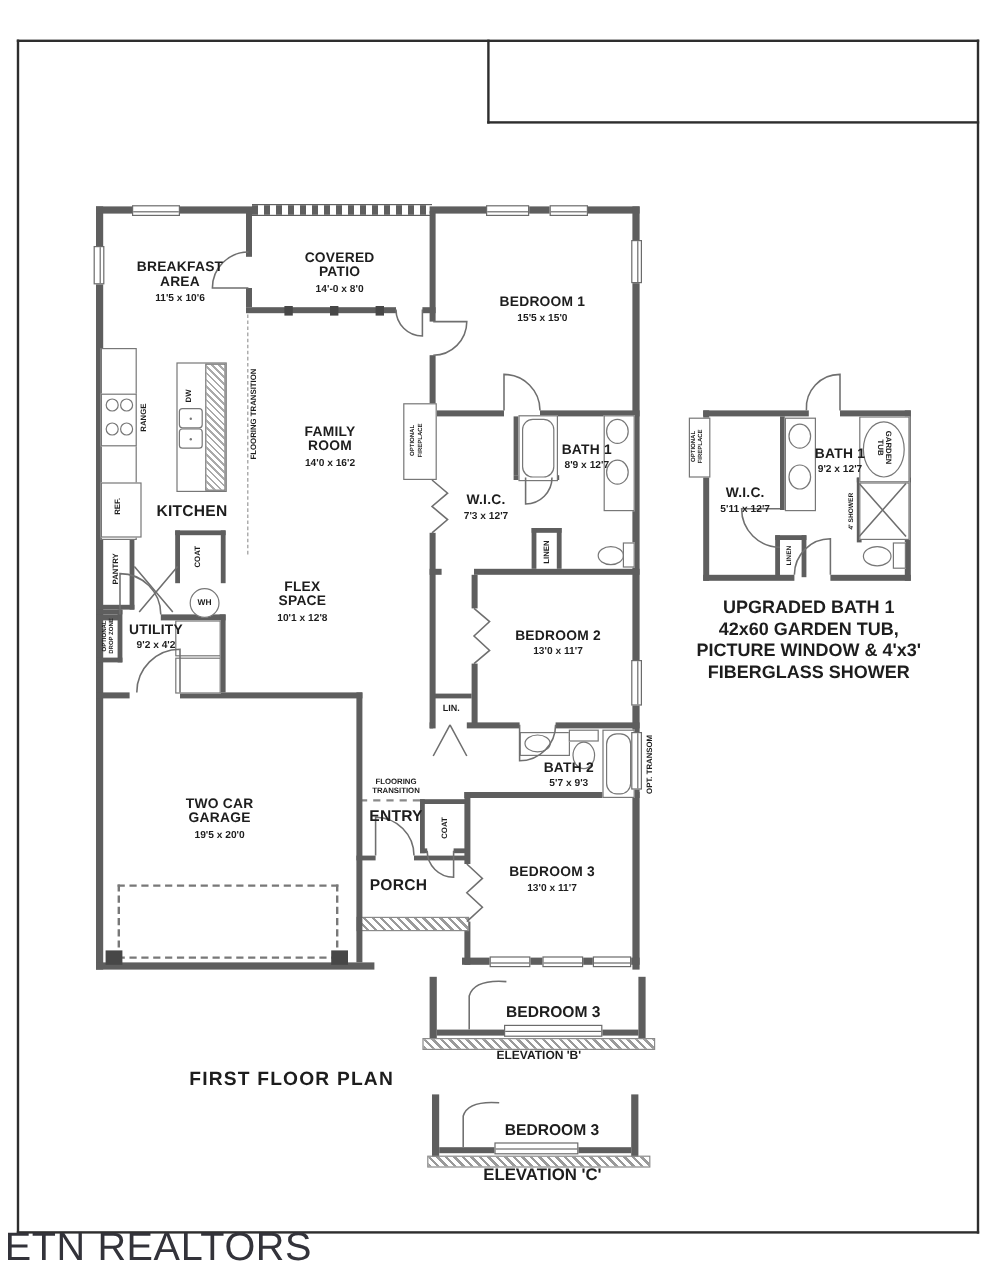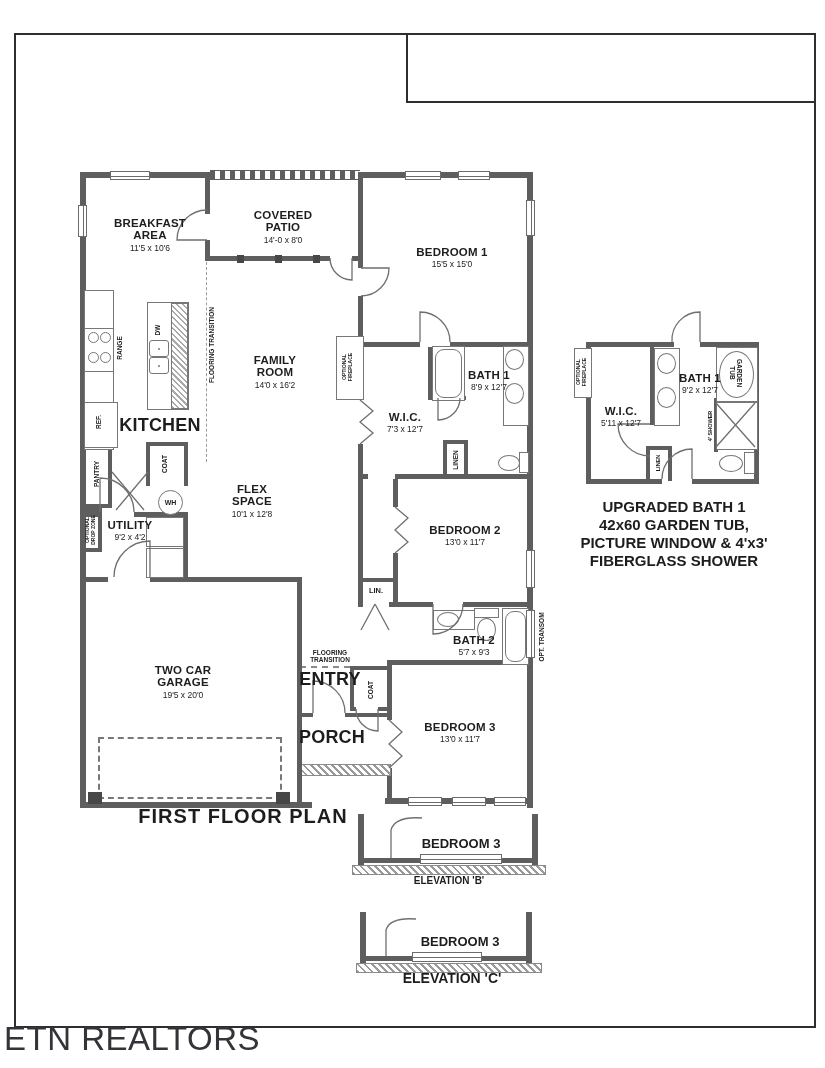--- a/index.html
+++ b/index.html
@@ -26,22 +26,22 @@
   .dashv{position:absolute;border-left:1px dashed #9a9a9a;}
   .burner{position:absolute;width:9px;height:9px;border:1px solid #777;border-radius:50%;background:#fff;}
   .sc{border-radius:3px;}
   .sc::after{content:"";position:absolute;width:2px;height:2px;background:#777;border-radius:50%;
              top:50%;left:50%;transform:translate(-50%,-50%);}
   .islhatch{position:absolute;background:repeating-linear-gradient(45deg,#aaa 0 1.5px,#fff 1.5px 4px);border:1px solid #777;}
   
   .plabel{position:absolute;transform:translate(-50%,-50%);text-align:center;z-index:6;color:#1d1d1d;}
   .rname{font-weight:bold;font-size:11.5px;line-height:1.08;white-space:nowrap;letter-spacing:.2px;}
   .rname.wrap{white-space:normal;}
-  .rdims{font-weight:normal;font-size:8.5px;margin-top:1px;white-space:nowrap;}
-  .big .rname{font-size:18px;}
+  .rdims{font-weight:bold;font-size:8.5px;margin-top:1px;white-space:nowrap;}
+  .big .rname{font-size:13px;}
   .vlabel{position:absolute;font-weight:bold;font-size:6.5px;line-height:1.15;text-align:center;
           white-space:pre-line;z-index:6;transform:translate(-50%,-50%) rotate(-90deg);}
   .vlabel.cw{transform:translate(-50%,-50%) rotate(90deg);}
   .vlabel.tiny{font-size:5px;}
   .hsmall{position:absolute;transform:translate(-50%,-50%);font-weight:bold;font-size:6.5px;
           line-height:1.15;text-align:center;white-space:pre-line;z-index:6;}
   .hsmall.mid{font-size:7.5px;}
   .whc{display:flex;align-items:center;justify-content:center;font-weight:bold;font-size:7px;border-radius:50%;}
   .caption{position:absolute;text-align:center;font-weight:bold;font-size:15px;line-height:18px;z-index:6;}
   .elabel{position:absolute;transform:translate(-50%,-50%);font-weight:bold;z-index:6;white-space:nowrap;}
@@ -328,21 +328,21 @@
   <div class="vlabel tiny" style="left:582px;top:372px">OPTIONAL
 FIREPLACE</div>
 
   <div class="caption" style="left:560px;top:498px;width:228px">
     <div>UPGRADED BATH 1</div>
     <div>42x60 GARDEN TUB,</div>
     <div>PICTURE WINDOW &amp; 4'x3'</div>
     <div>FIBERGLASS SHOWER</div>
   </div>
 
-  <div class="elabel" style="left:243px;top:816px;font-size:20px;letter-spacing:1px">FIRST FLOOR PLAN</div>
+  <div class="elabel" style="left:243px;top:900px;font-size:16px;letter-spacing:1px">FIRST FLOOR PLAN</div>
 
   <div class="elabel" style="left:461px;top:843px;font-size:13px">BEDROOM 3</div>
   <div class="elabel" style="left:449px;top:880px;font-size:10px">ELEVATION 'B'</div>
   <div class="elabel" style="left:460px;top:941px;font-size:13px">BEDROOM 3</div>
   <div class="elabel" style="left:452px;top:978px;font-size:14px">ELEVATION 'C'</div>
 
   <div class="watermark" style="left:4px;top:1020px">ETN REALTORS</div>
 
 </div>
 

